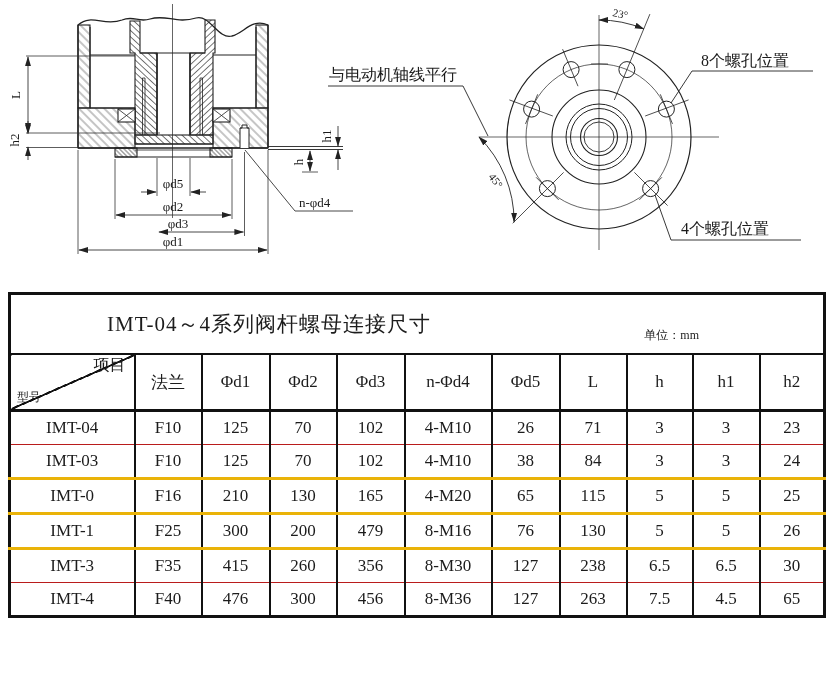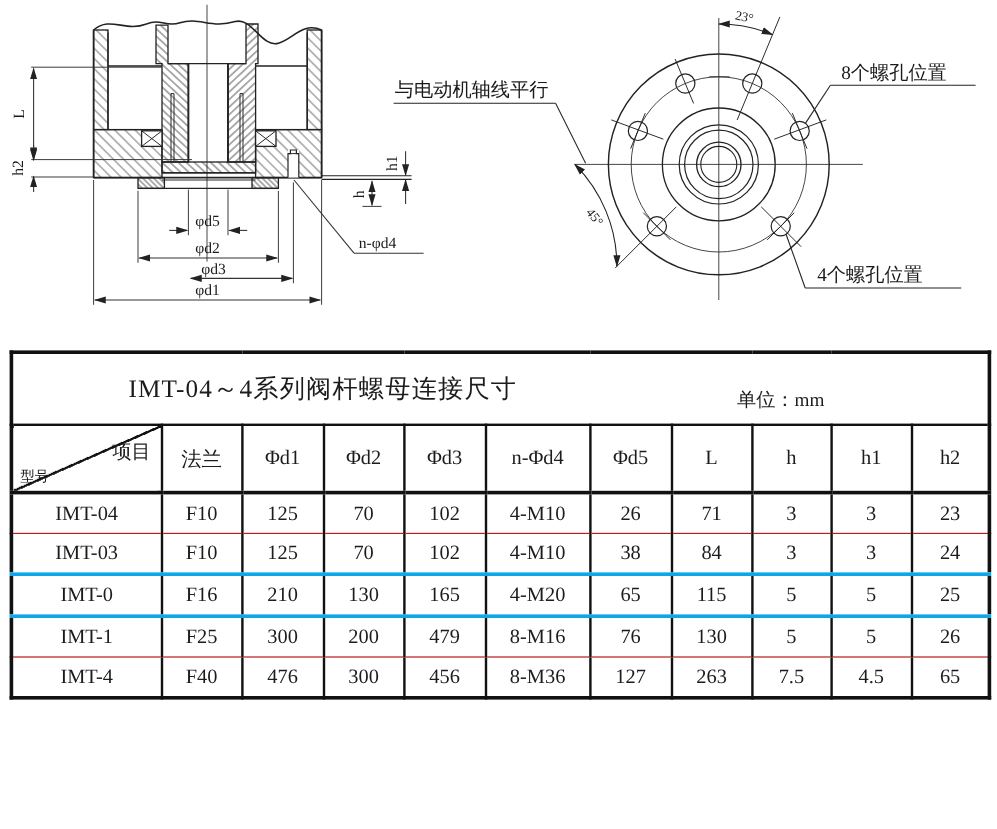--- a/index.html
+++ b/index.html
@@ -8,31 +8,31 @@
   #drawing{position:absolute;left:0;top:0;}
   
   #spec-wrap{position:absolute;left:8px;top:292px;width:815px;}
   table.spec{border-collapse:collapse;width:815px;table-layout:fixed;border:3px solid #111;}
   table.spec td,table.spec th{border-left:2px solid #111;border-right:2px solid #111;
       text-align:center;vertical-align:middle;font-weight:400;color:#1c1c1c;
       font-family:"Liberation Serif",serif;overflow:hidden;white-space:nowrap;}
   td.title-cell{height:56px;border-bottom:2px solid #111;position:relative;}
   .sheet-title{position:absolute;left:96px;top:50%;transform:translateY(-50%);
       font-size:21px;letter-spacing:1px;}
-  .unit-label{position:absolute;right:136px;bottom:9px;font-size:16px;}
+  .unit-label{position:absolute;right:124px;bottom:9px;font-size:12px;}
   tr.cols th{height:52px;font-size:17px;border-bottom:3px solid #111;}
   tr.cols th.corner{position:relative;padding:0;
       background:linear-gradient(to bottom right,
         transparent calc(50% - 1px), #111 calc(50% - 1px),
         #111 calc(50% + 1px), transparent calc(50% + 1px));}
-  .corner-top{position:absolute;top:12px;right:8px;font-size:16px;}
+  .corner-top{position:absolute;top:0;right:8px;font-size:16px;}
   .corner-bottom{position:absolute;bottom:3px;left:6px;font-size:12px;}
   tbody th,tbody td{height:30px;font-size:17px;line-height:30px;}
   tbody tr{border-top:1px solid #b91c1c;}
-  tbody tr.sep-thick{border-top:3px solid #0ea5e9;}
+  tbody tr.sep-thick{border-top:3px solid #eab308;}
   
   text{fill:#1a1a1a;font-family:"Liberation Serif",serif;}
   .dimtxt{font-size:13px;}
   .cjk{font-size:16px;}
   .ang{font-size:11px;}
 </style>
 </head>
 <body>
 
 <div id="stage">
@@ -306,20 +306,33 @@
             <td>300</td>
             <td>200</td>
             <td>479</td>
             <td>8-M16</td>
             <td>76</td>
             <td>130</td>
             <td>5</td>
             <td>5</td>
             <td>26</td>
           </tr>
+          <tr class="sep-thick">
+            <th>IMT-3</th>
+            <td>F35</td>
+            <td>415</td>
+            <td>260</td>
+            <td>356</td>
+            <td>8-M30</td>
+            <td>127</td>
+            <td>238</td>
+            <td>6.5</td>
+            <td>6.5</td>
+            <td>30</td>
+          </tr>
           <tr class="">
             <th>IMT-4</th>
             <td>F40</td>
             <td>476</td>
             <td>300</td>
             <td>456</td>
             <td>8-M36</td>
             <td>127</td>
             <td>263</td>
             <td>7.5</td>

